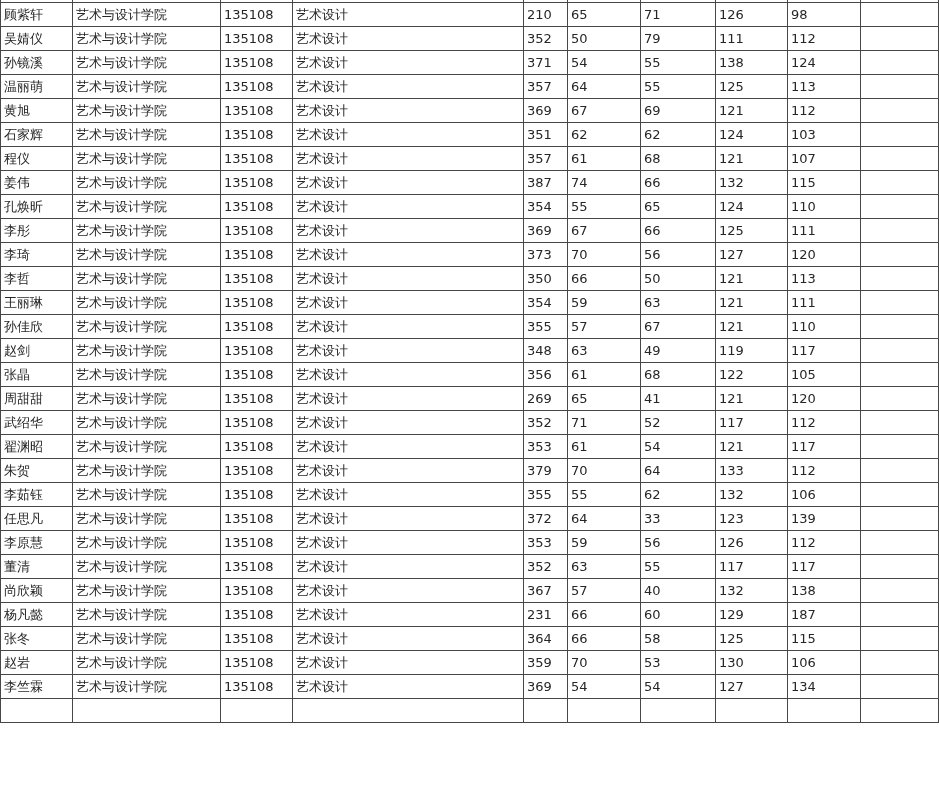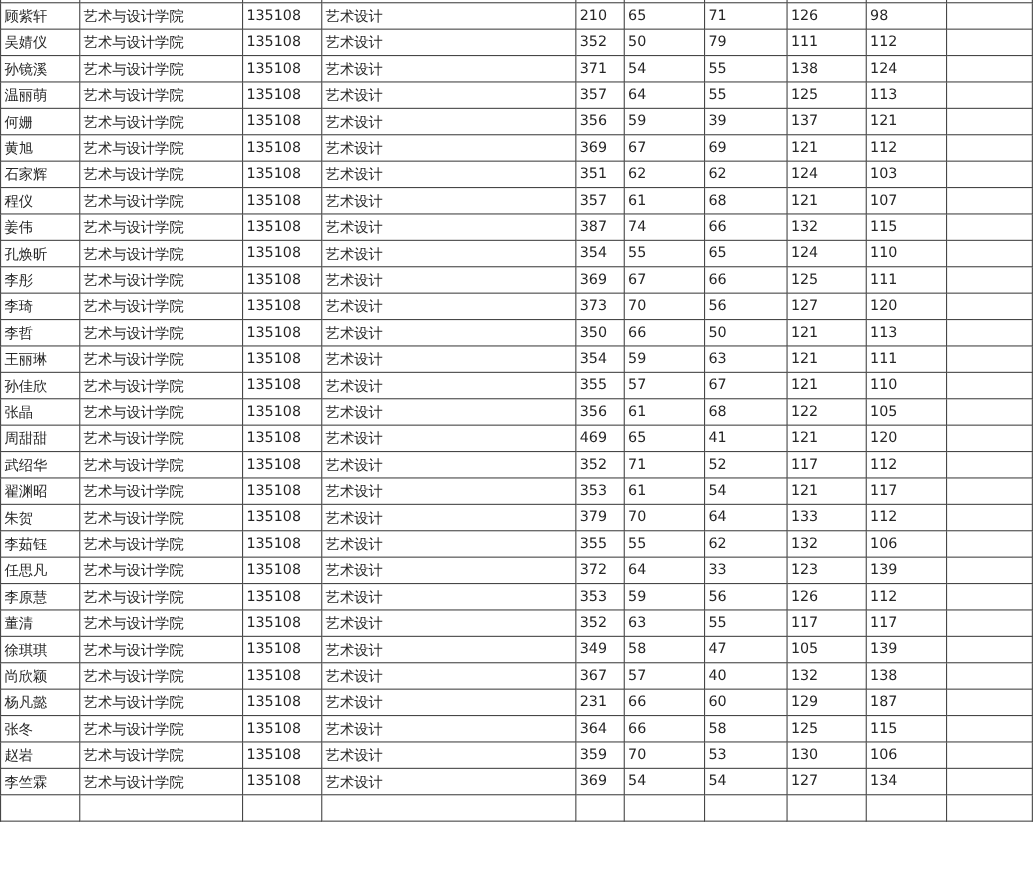--- a/index.html
+++ b/index.html
@@ -118,32 +118,20 @@
           <td>135108</td>
           <td>艺术设计</td>
           <td>357</td>
           <td>64</td>
           <td>55</td>
           <td>125</td>
           <td>113</td>
           <td></td>
         </tr>
         <tr>
-          <td>何姗</td>
-          <td>艺术与设计学院</td>
-          <td>135108</td>
-          <td>艺术设计</td>
-          <td>356</td>
-          <td>59</td>
-          <td>39</td>
-          <td>137</td>
-          <td>121</td>
-          <td></td>
-        </tr>
-        <tr>
           <td>黄旭</td>
           <td>艺术与设计学院</td>
           <td>135108</td>
           <td>艺术设计</td>
           <td>369</td>
           <td>67</td>
           <td>69</td>
           <td>121</td>
           <td>112</td>
           <td></td>
@@ -250,37 +238,49 @@
           <td>135108</td>
           <td>艺术设计</td>
           <td>355</td>
           <td>57</td>
           <td>67</td>
           <td>121</td>
           <td>110</td>
           <td></td>
         </tr>
         <tr>
+          <td>赵剑</td>
+          <td>艺术与设计学院</td>
+          <td>135108</td>
+          <td>艺术设计</td>
+          <td>348</td>
+          <td>63</td>
+          <td>49</td>
+          <td>119</td>
+          <td>117</td>
+          <td></td>
+        </tr>
+        <tr>
           <td>张晶</td>
           <td>艺术与设计学院</td>
           <td>135108</td>
           <td>艺术设计</td>
           <td>356</td>
           <td>61</td>
           <td>68</td>
           <td>122</td>
           <td>105</td>
           <td></td>
         </tr>
         <tr>
           <td>周甜甜</td>
           <td>艺术与设计学院</td>
           <td>135108</td>
           <td>艺术设计</td>
-          <td>469</td>
+          <td>269</td>
           <td>65</td>
           <td>41</td>
           <td>121</td>
           <td>120</td>
           <td></td>
         </tr>
         <tr>
           <td>武绍华</td>
           <td>艺术与设计学院</td>
           <td>135108</td>
@@ -358,32 +358,20 @@
           <td>135108</td>
           <td>艺术设计</td>
           <td>352</td>
           <td>63</td>
           <td>55</td>
           <td>117</td>
           <td>117</td>
           <td></td>
         </tr>
         <tr>
-          <td>徐琪琪</td>
-          <td>艺术与设计学院</td>
-          <td>135108</td>
-          <td>艺术设计</td>
-          <td>349</td>
-          <td>58</td>
-          <td>47</td>
-          <td>105</td>
-          <td>139</td>
-          <td></td>
-        </tr>
-        <tr>
           <td>尚欣颖</td>
           <td>艺术与设计学院</td>
           <td>135108</td>
           <td>艺术设计</td>
           <td>367</td>
           <td>57</td>
           <td>40</td>
           <td>132</td>
           <td>138</td>
           <td></td>

